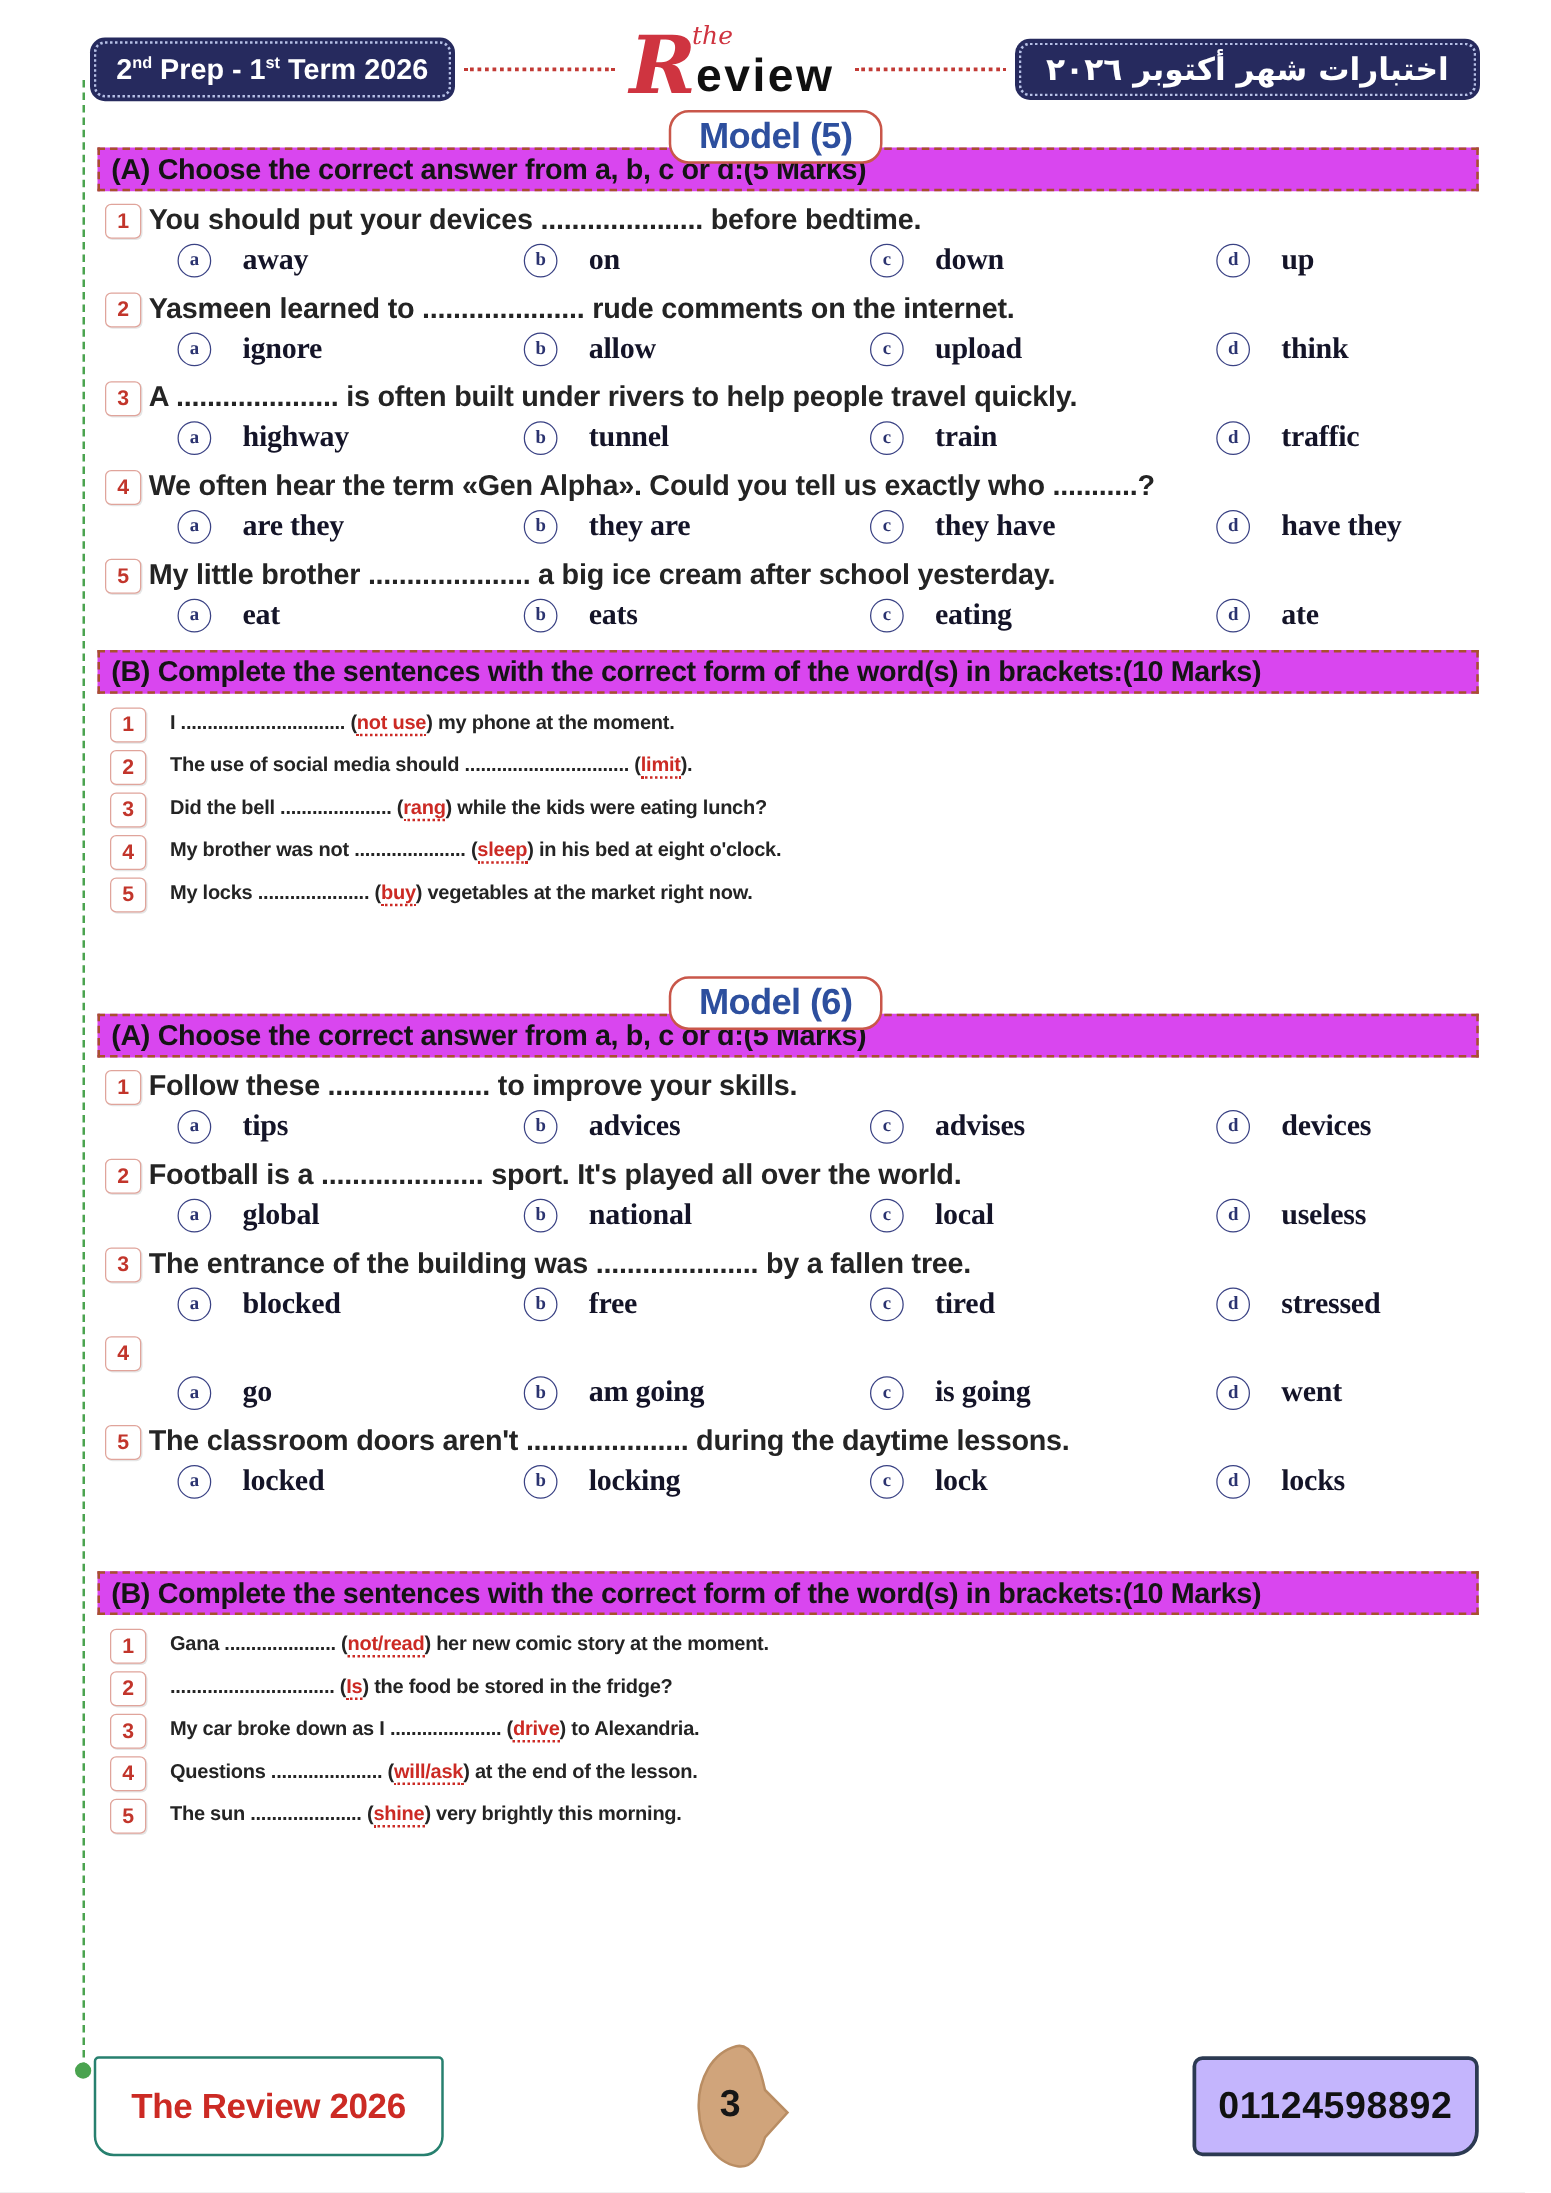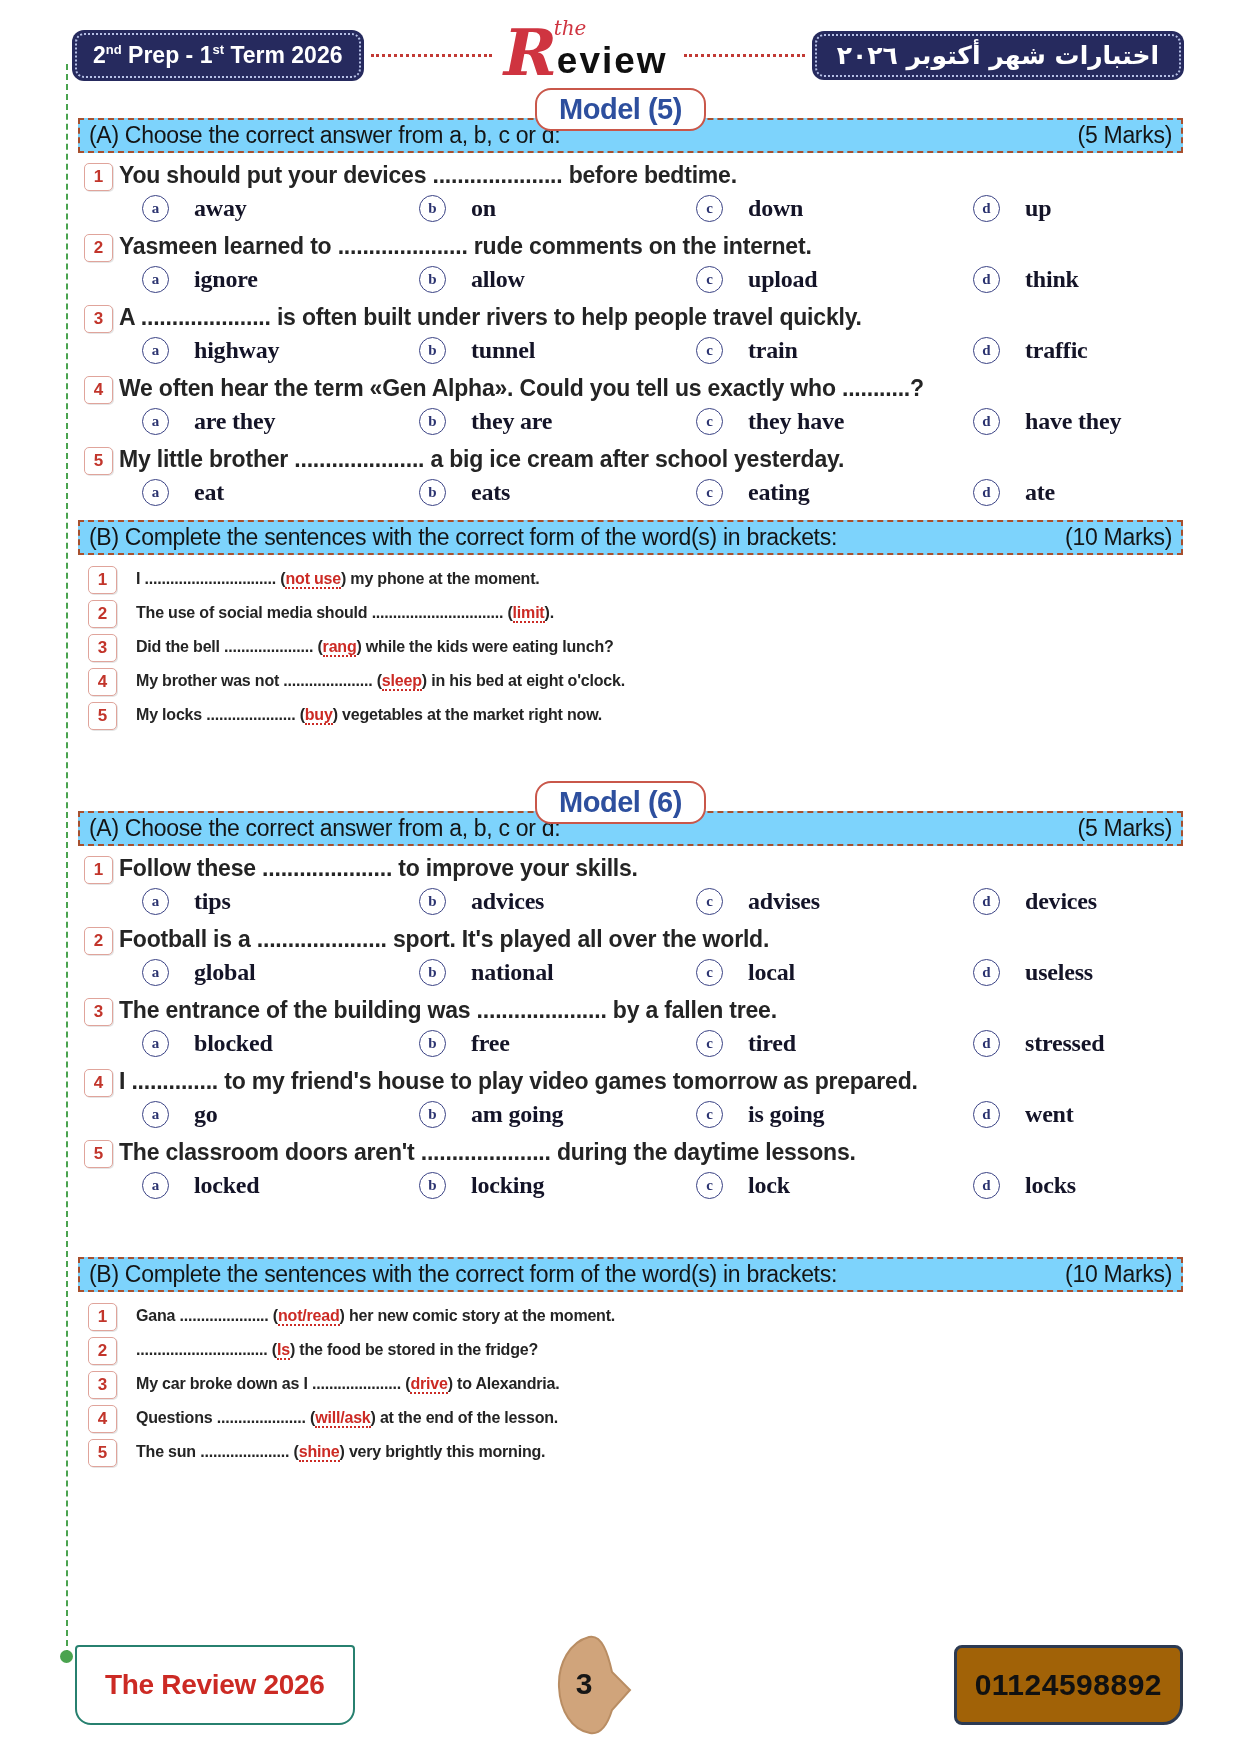--- a/index.html
+++ b/index.html
@@ -20,22 +20,22 @@
   .logo-r{font-family:"DejaVu Serif",serif;font-style:italic;font-weight:700;color:#cf3440;font-size:64px;line-height:.85;}
   .logo-the{position:absolute;top:-10px;left:52px;font-family:"DejaVu Serif",serif;font-style:italic;color:#cf3440;font-size:20px;}
   .logo-rest{font-size:37px;font-weight:800;color:#101010;letter-spacing:2px;line-height:1.05;}
 
   
   .model-badge-wrap{text-align:center;position:relative;z-index:2;margin-top:4px;margin-bottom:-13px;}
   .model-badge{display:inline-block;background:#fff;border:2.5px solid #c9574a;border-radius:16px;
                padding:3px 22px;font-size:29px;font-weight:800;color:#2d4f9e;letter-spacing:-0.5px;}
 
   .content{margin:0 58px 0 78px;position:relative;}
-  .sec-bar{display:flex;justify-content:space-between;align-items:center;background:#7dd3fc;
-           border:2.5px dashed #a8502e;padding:2px 9px;font-size:23px;font-weight:400;color:#141414;letter-spacing:-0.3px;}
+  .sec-bar{display:flex;align-items:center;background:#d946ef;
+           border:2.5px dashed #a8502e;padding:2px 9px;font-size:23px;font-weight:700;color:#141414;letter-spacing:-0.3px;}
   .sec-title,.sec-marks{white-space:nowrap;}
 
   
   .mcq{padding-left:6px;}
   .qline{margin-top:7px;display:flex;align-items:flex-start;}
   .qnum{display:inline-flex;align-items:center;justify-content:center;flex:0 0 auto;min-width:27px;height:26px;
         border:1.5px solid #e0a49b;border-radius:5px;color:#c2352b;font-size:17px;font-weight:700;background:#fff;
         box-shadow:1px 1px 0 rgba(0,0,0,.10);margin-top:3px;}
   .qtext{font-size:23px;font-weight:700;color:#242424;margin-left:6px;line-height:30px;letter-spacing:-0.2px;}
   .opts{display:grid;grid-template-columns:277px 277px 277px auto;margin-left:58px;margin-top:2px;height:31px;align-items:center;}
@@ -56,21 +56,21 @@
   .gap-c{height:56px;}
 
   
   .footer{position:absolute;bottom:18px;left:75px;right:58px;display:flex;align-items:center;justify-content:space-between;}
   .brand-box{border:2.5px solid #27806f;border-radius:4px 4px 16px 16px;padding:22px 28px;color:#cc2a24;
              font-size:28px;font-weight:800;background:#fff;letter-spacing:-0.3px;}
   .page-blob{position:relative;width:86px;height:102px;margin-right:120px;}
   .page-blob svg{position:absolute;inset:0;}
   .blob-num{position:absolute;top:33px;left:0;width:66px;text-align:center;font-size:30px;font-weight:800;color:#161616;}
   .phone-box{border:3px solid #2c3a52;border-radius:8px 8px 20px 8px;padding:20px 18px;font-size:30px;
-             font-weight:800;color:#111;letter-spacing:.5px;background:#a16207;text-align:center;}
+             font-weight:800;color:#111;letter-spacing:.5px;background:#c4b5fd;text-align:center;}
 </style>
 </head>
 <body>
 
 <div class="page">
   <div class="vline"></div>
   <div class="vline-dot"></div>
 
   <div class="header">
     <div class="banner"><span>2</span><sup>nd</sup><span> Prep - 1</span><sup>st</sup><span> Term 2026</span></div>
@@ -331,21 +331,20 @@
         <span class="opt">
             <span class="letter">d</span>
             <span class="word">stressed</span>
           </span>
       </div>
     </div>
 
     <div class="mcq">
       <div class="qline">
           <span class="qnum">4</span>
-          <span class="qtext">I .............. to my friend's house to play video games tomorrow as prepared.</span>
         </div>
       <div class="opts">
         <span class="opt">
             <span class="letter">a</span>
             <span class="word">go</span>
           </span>
         <span class="opt">
             <span class="letter">b</span>
             <span class="word">am going</span>
           </span>

